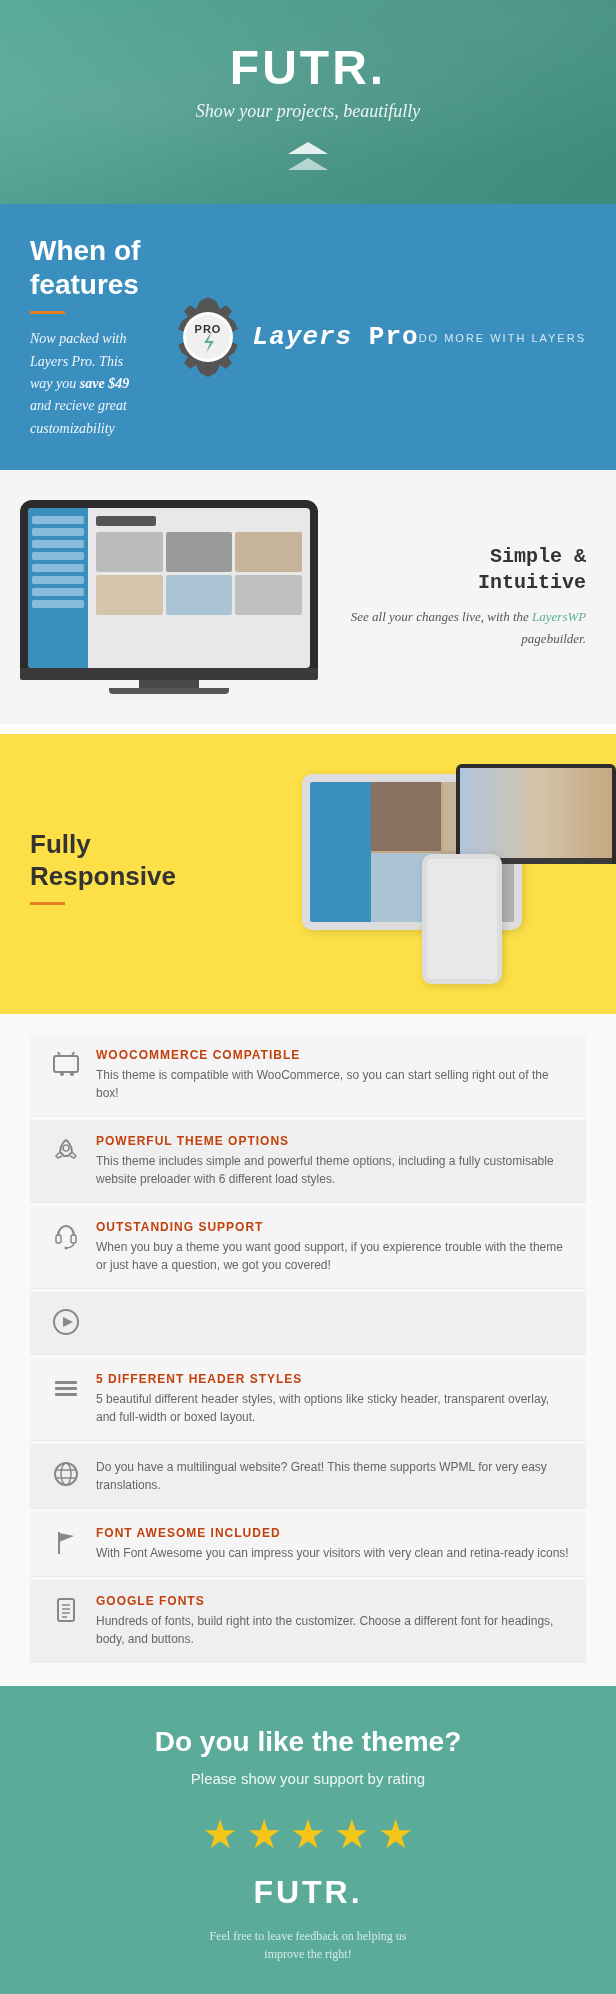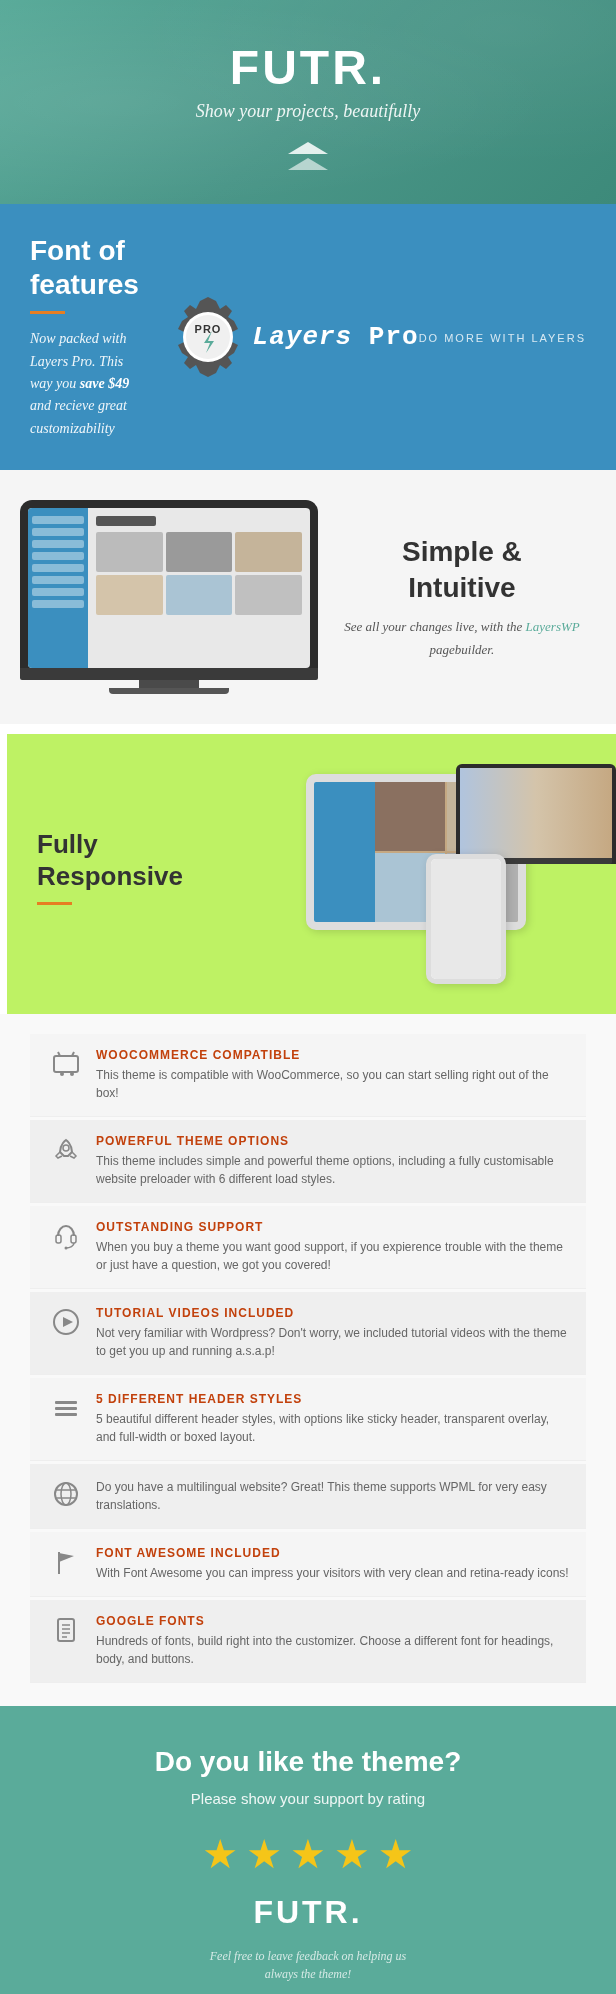--- a/index.html
+++ b/index.html
@@ -194,50 +194,47 @@
       margin: 0 auto;
       border-radius: 0 0 4px 4px;
     }
 
     .simple-intuitive {
       flex: 1;
       text-align: right;
       padding-right: 10px;
     }
     .simple-intuitive h2 {
-      font-size: 28px;
+      font-size: 20px;
       font-weight: bold;
       color: #333;
-      font-family: Liberation Sans, sans-serif;
+      font-family: Liberation Mono, monospace;
       line-height: 1.3;
       margin-bottom: 10px;
-      text-align: center;
     }
     .simple-intuitive p {
       font-size: 13px;
       color: #555;
       font-style: italic;
       line-height: 1.7;
       font-family: Georgia, serif;
-      text-align: center;
     }
     .simple-intuitive a {
       color: #5aab9a;
       text-decoration: none;
     }
 
     
     .responsive-section {
-      background: #bef264;
+      background: #fde047;
       display: flex;
       align-items: center;
       padding: 30px 20px 30px 30px;
       gap: 32px;
       margin-top: 10px;
-      margin-left: 7px;
     }
     .responsive-left {
       flex: 1;
       padding-right: 10px;
     }
     .responsive-left h2 {
       font-size: 26px;
       font-weight: bold;
       color: #333;
       font-family: Arial, sans-serif;
@@ -403,21 +400,20 @@
       font-weight: 900;
       color: #fff;
       font-family: Arial Black, sans-serif;
       letter-spacing: 3px;
       text-transform: uppercase;
       margin-bottom: 16px;
     }
     .cta-note {
       font-size: 12px;
       color: rgba(255,255,255,0.75);
-      font-style: italic;
       font-family: Georgia, serif;
       line-height: 1.5;
     }
 
     
     .gear-svg {
       display: block;
     }
   </style>
 </head>
@@ -429,21 +425,21 @@
   <div class="hero-icon">
     <svg width="40" height="28" viewBox="0 0 40 28">
       <polygon points="20,0 40,12 20,12 0,12" fill="rgba(255,255,255,0.85)"></polygon>
       <polygon points="20,16 40,28 20,28 0,28" fill="rgba(255,255,255,0.6)"></polygon>
     </svg>
   </div>
 </section>
 
 <section class="features-section">
   <div class="features-left">
-    <h2 class="features-title">Font of features</h2>
+    <h2 class="features-title">When of features</h2>
     <div class="features-divider"></div>
     <p class="features-desc">
       <span>Now packed with Layers Pro. This way you </span><strong>save $49</strong><span> and recieve great customizability</span>
     </p>
   </div>
   <div class="features-right">
     <div class="layers-pro-logo">
 
       <svg width="90" height="90" viewBox="0 0 90 90" class="gear-svg">
         <defs>
@@ -586,24 +582,20 @@
       <p>When you buy a theme you want good support, if you expierence trouble with the theme or just have a question, we got you covered!</p>
     </div>
   </div>
 
   <div class="feature-item">
     <div class="feature-icon-wrap">
       <svg width="28" height="28" viewBox="0 0 28 28">
         <circle cx="14" cy="14" r="12" fill="none" stroke="#888" stroke-width="2"></circle>
         <polygon points="11,9 21,14 11,19" fill="#888"></polygon>
       </svg>
-    </div>
-    <div class="feature-content">
-      <h4>TUTORIAL VIDEOS INCLUDED</h4>
-      <p>Not very familiar with Wordpress? Don't worry, we included tutorial videos with the theme to get you up and running a.s.a.p!</p>
     </div>
   </div>
 
   <div class="feature-item">
     <div class="feature-icon-wrap">
       <svg width="28" height="28" viewBox="0 0 28 28">
         <rect x="3" y="7" width="22" height="3" rx="1" fill="#888"></rect>
         <rect x="3" y="13" width="22" height="3" rx="1" fill="#888"></rect>
         <rect x="3" y="19" width="22" height="3" rx="1" fill="#888"></rect>
       </svg>
@@ -665,15 +657,15 @@
   <div class="stars-row">
     <span class="star">★</span>
     <span class="star">★</span>
     <span class="star">★</span>
     <span class="star">★</span>
     <span class="star">★</span>
   </div>
   <div class="cta-brand">FUTR.</div>
   <p class="cta-note">
     <span>Feel free to leave feedback on helping us</span><br>
-    <span>always the theme!</span>
+    <span>improve the right!</span>
   </p>
 </section>
 
 </body></html>

